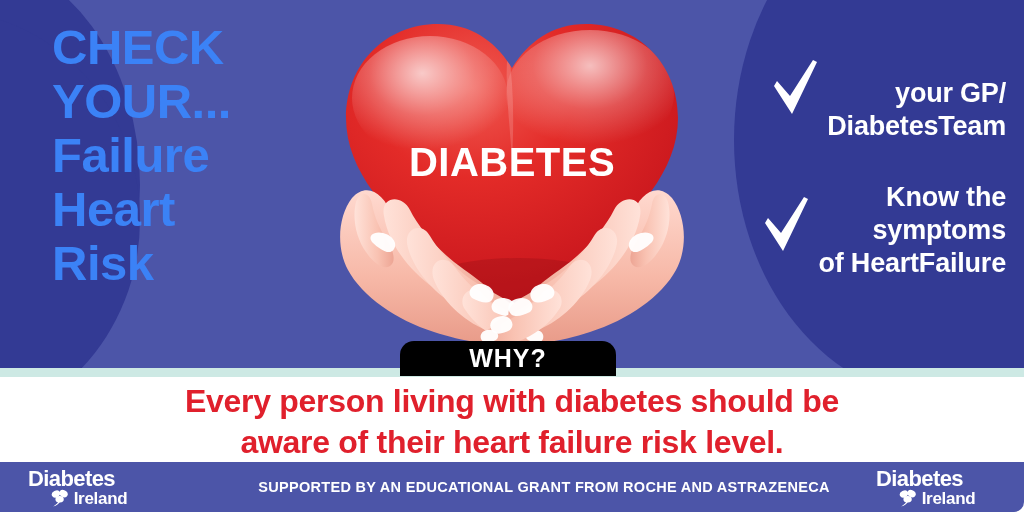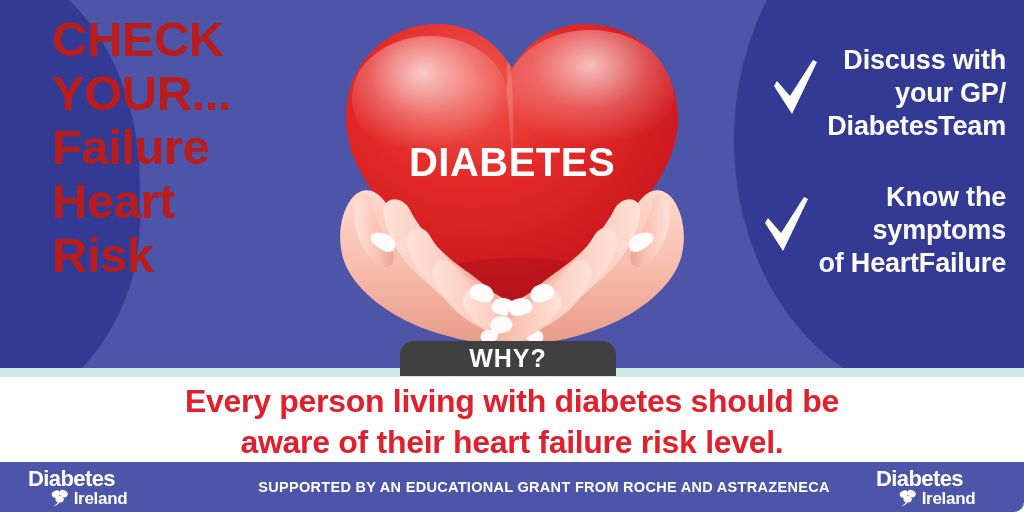--- a/index.html
+++ b/index.html
@@ -53,23 +53,23 @@
     width: 420px;
     height: 520px;
     border-radius: 50%;
     background: #333a94;
   }
 
   
   .headline {
     position: absolute;
     left: 52px;
-    top: 12px;
+    top: 20px;
     width: 300px;
-    color: #b91c1c;
+    color: #3b82f6;
     z-index: 5;
   }
   .headline-line {
     font-size: 49px;
     line-height: 54px;
     font-weight: bold;
     letter-spacing: -0.5px;
     white-space: nowrap;
   }
 
@@ -128,21 +128,21 @@
     pointer-events: none;
   }
 
   
   .why-banner {
     position: absolute;
     left: 400px;
     top: 341px;
     width: 216px;
     height: 35px;
-    background: #404040;
+    background: #000000;
     border-radius: 14px 14px 0 0;
     color: #ffffff;
     font-size: 25px;
     font-weight: bold;
     letter-spacing: 1px;
     text-align: center;
     line-height: 34px;
     z-index: 7;
   }
 
@@ -353,21 +353,21 @@
 
   <div class="checklist">
 
     <div class="check-item">
       <span class="check-mark">
         <svg width="48" height="60" viewBox="0 0 48 60" xmlns="http://www.w3.org/2000/svg">
           <path d="M3,28 L6,23 L19,38 L42,2 L46,4 L21,56 Z" fill="#ffffff"></path>
         </svg>
       </span>
       <span class="check-text">
-        <span>Discuss with</span><br>
+        <br>
         <span>your GP/</span><br>
         <span>DiabetesTeam</span>
       </span>
     </div>
 
     <div class="check-item">
       <span class="check-mark">
         <svg width="48" height="60" viewBox="0 0 48 60" xmlns="http://www.w3.org/2000/svg">
           <path d="M3,28 L6,23 L19,38 L42,2 L46,4 L21,56 Z" fill="#ffffff"></path>
         </svg>

